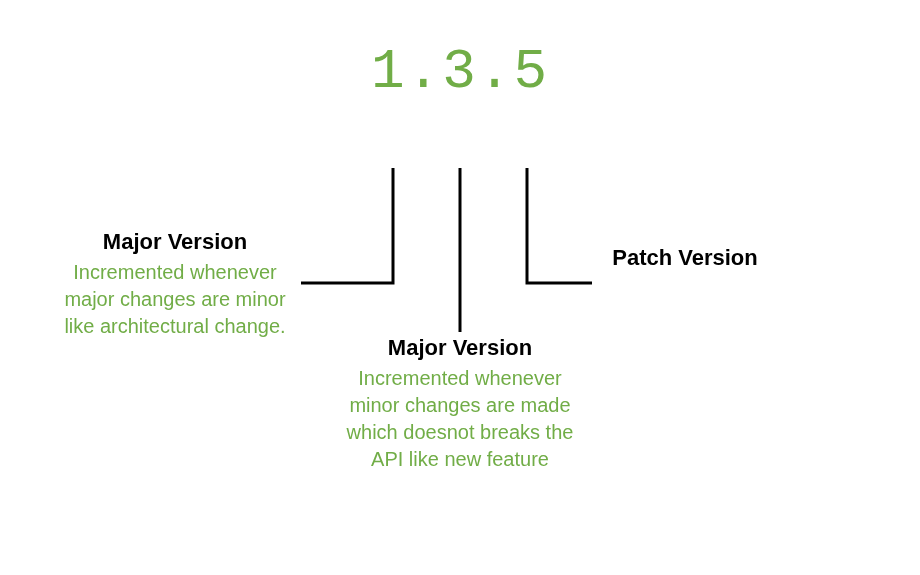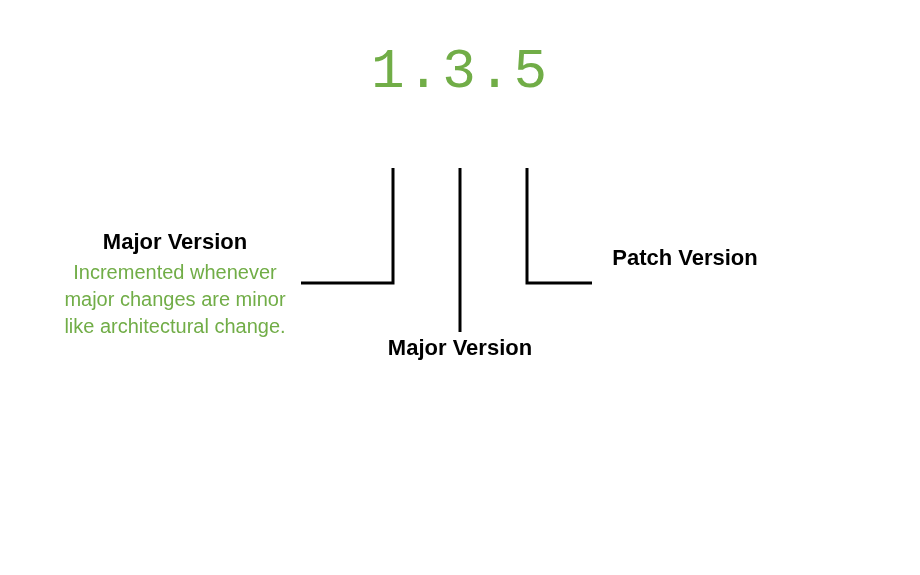--- a/index.html
+++ b/index.html
@@ -83,19 +83,20 @@
     <path d="M 527 168 L 527 283 L 592 283" stroke="#000000" stroke-width="3" fill="none"></path>
   </svg>
 
   <div id="sec-major" class="section">
     <div class="title">Major Version</div>
     <div class="desc">Incremented whenever major changes are minor like architectural change.</div>
   </div>
 
   <div id="sec-minor" class="section">
     <div class="title">Major Version</div>
+    <div class="desc">Incremented whenever minor changes are made which doesnot breaks the API like new feature</div>
   </div>
 
   <div id="sec-patch" class="section">
     <div class="title">Patch Version</div>
   </div>
 
 </div>
 
 </body></html>

